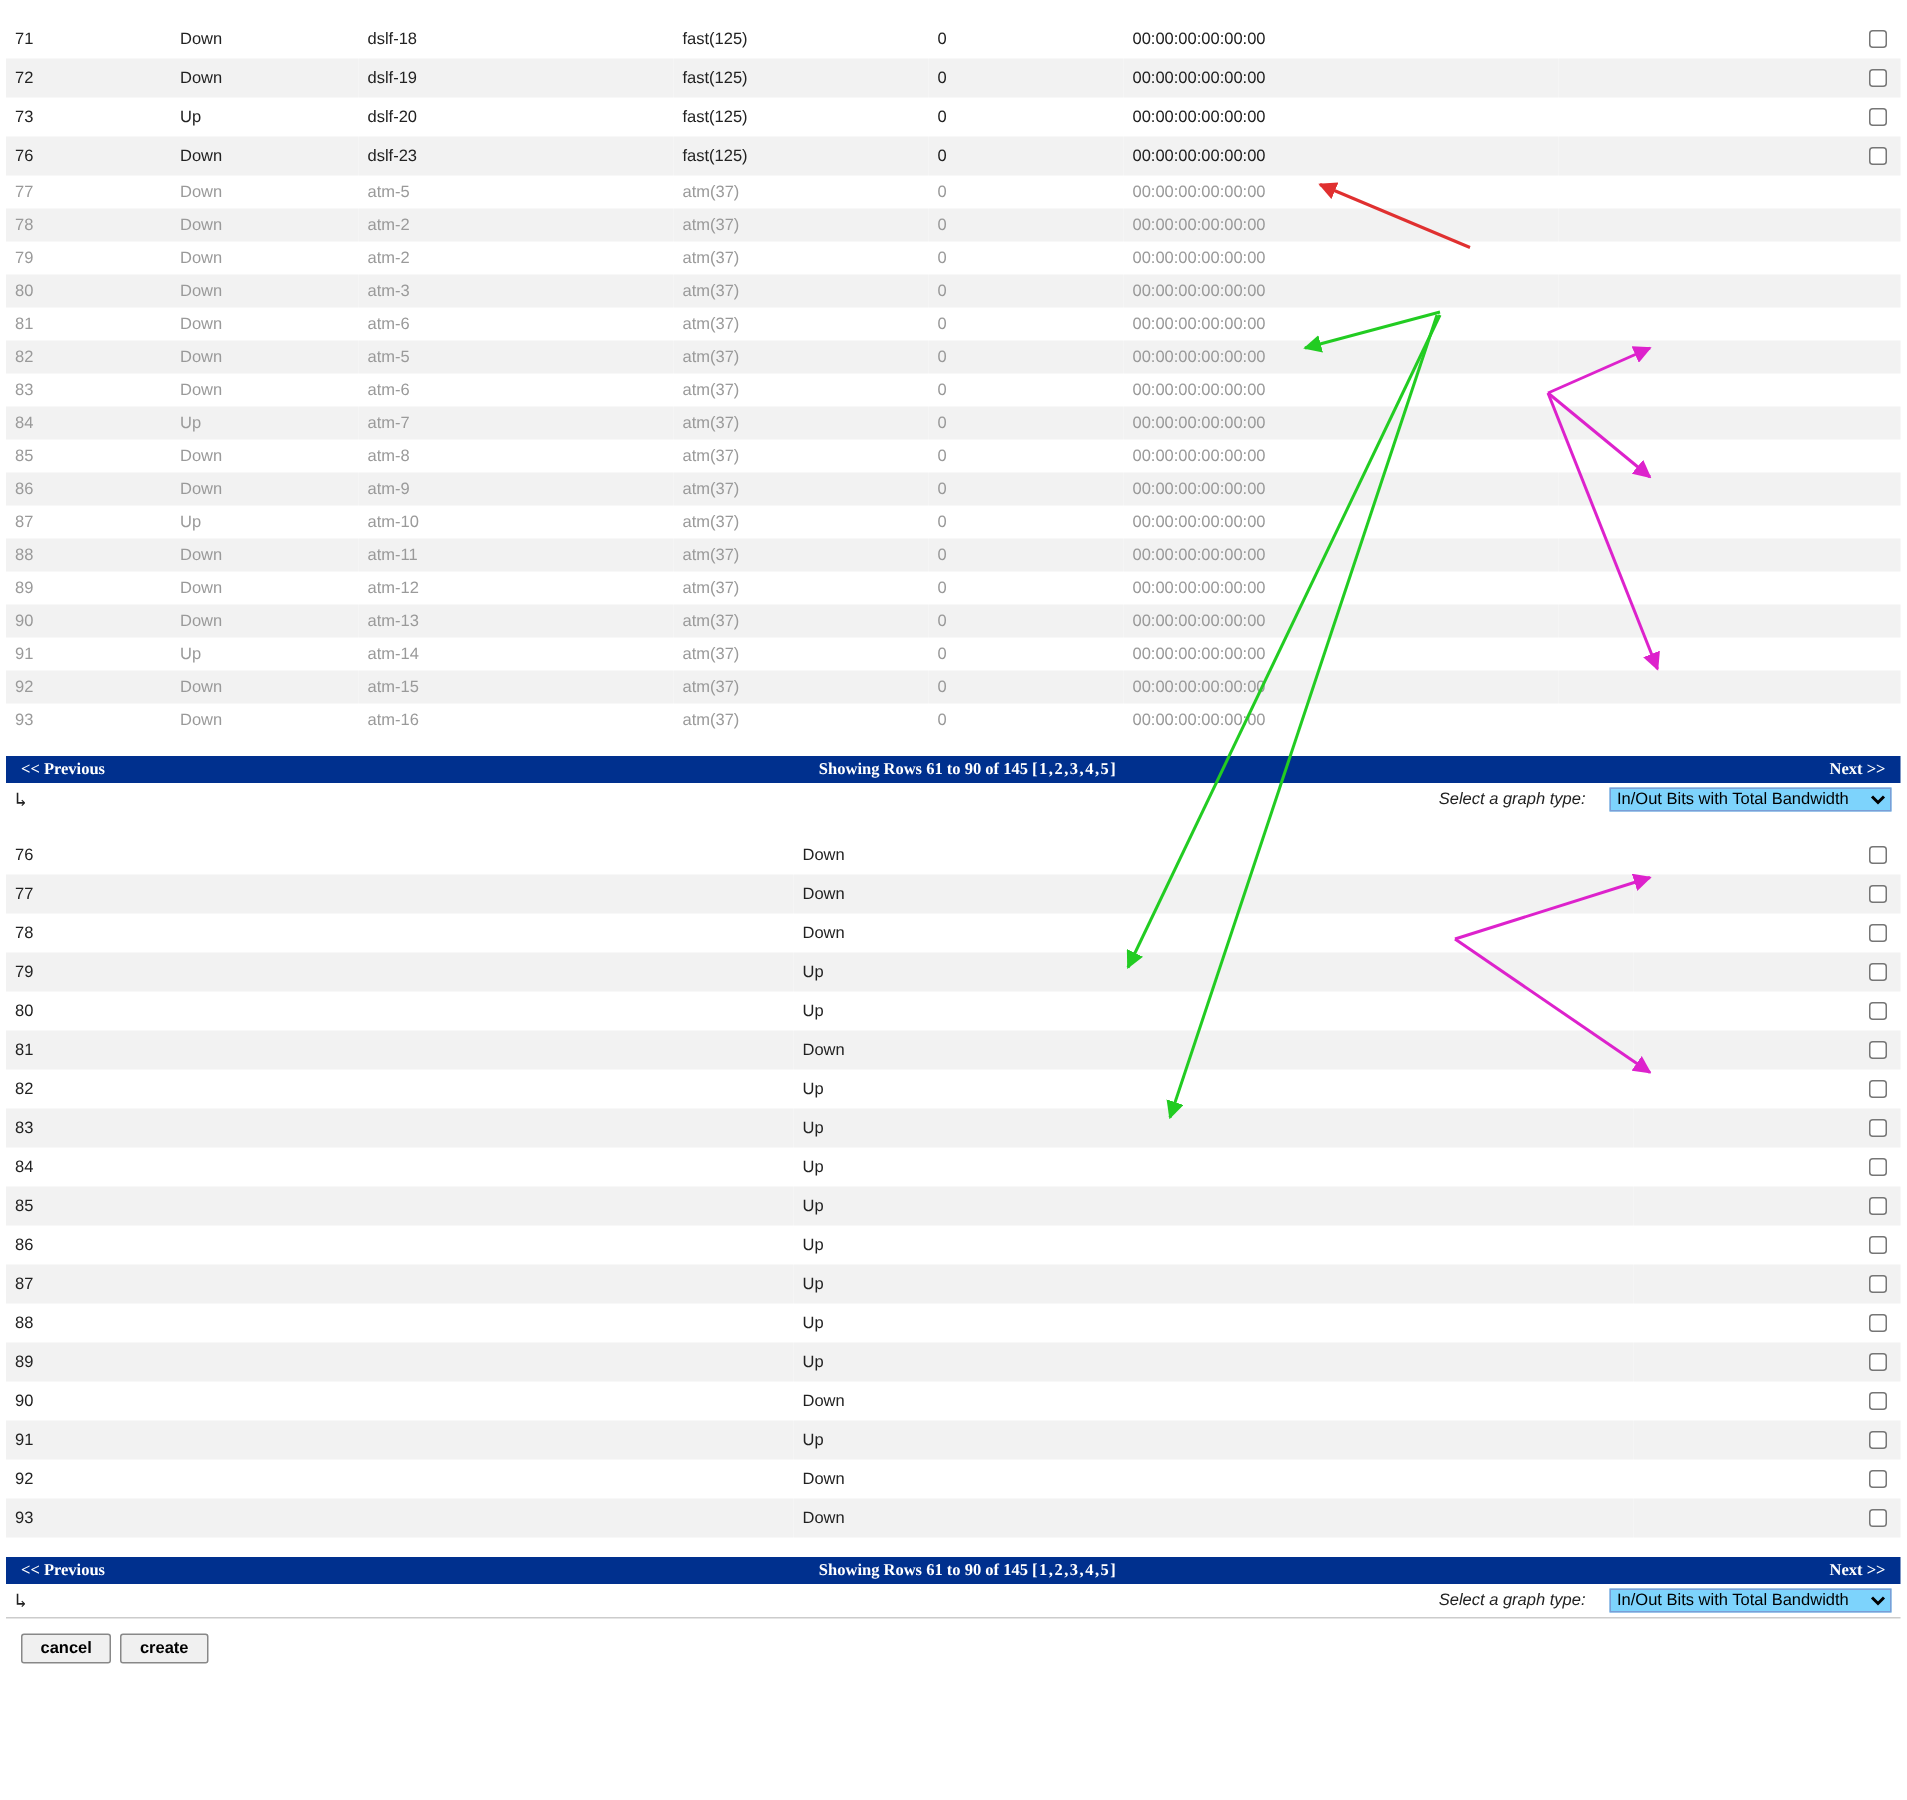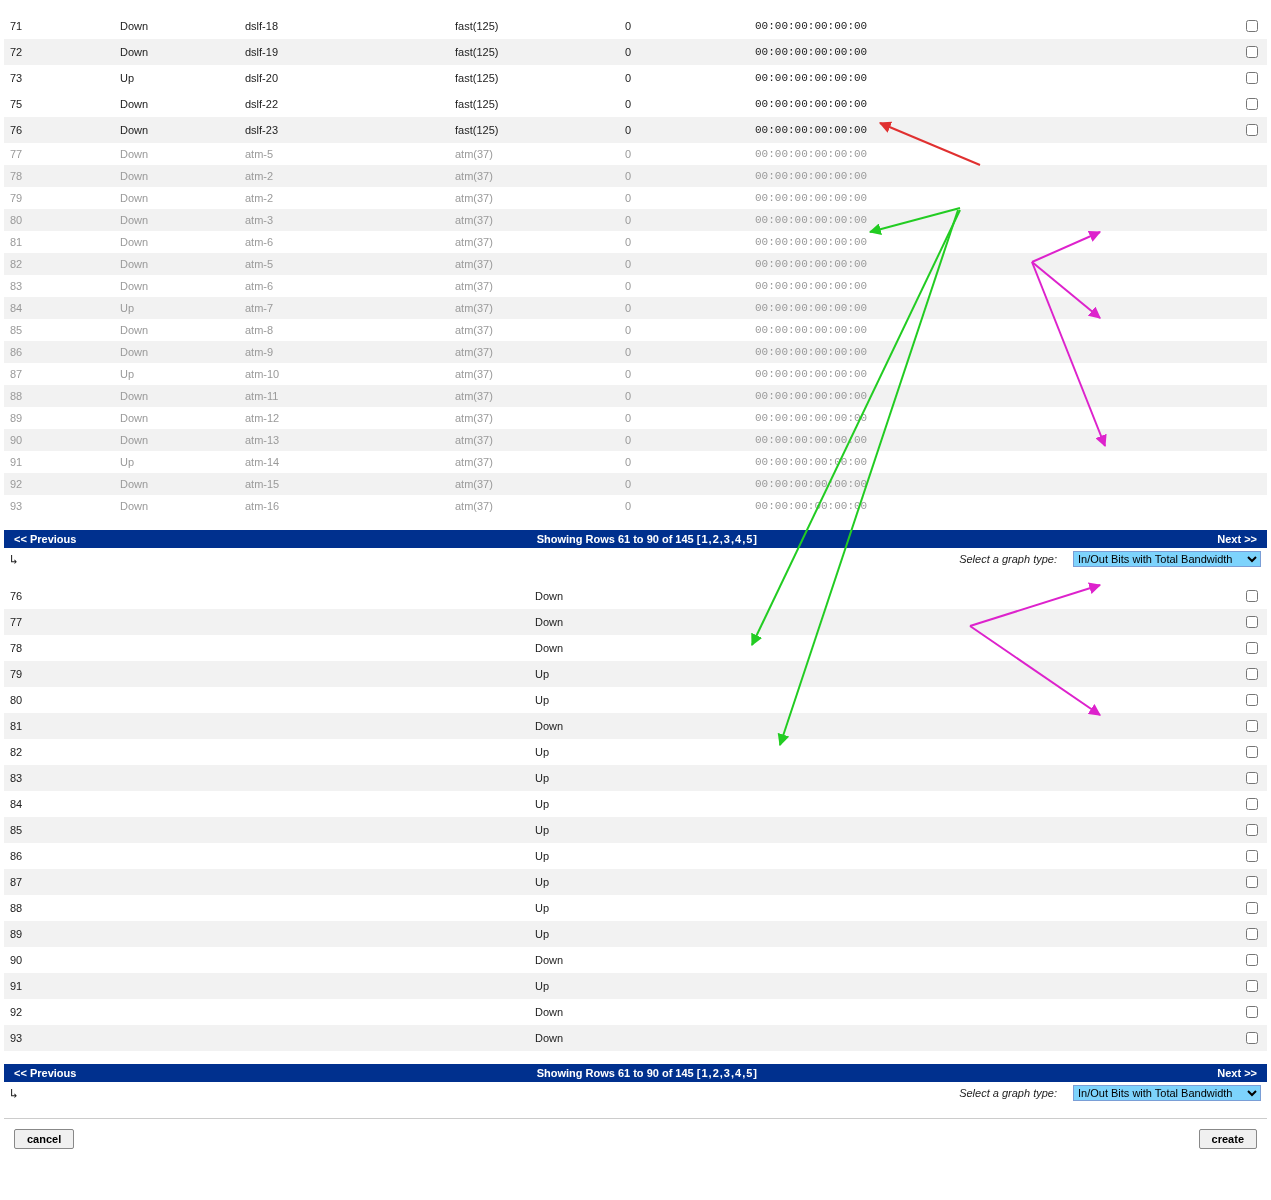--- a/index.html
+++ b/index.html
@@ -16,39 +16,40 @@
   table { width: 100%; border-collapse: collapse; }
   tr.row { height: 22px; }
   tr.alt { background: #f2f2f2; }
   tr.row td { padding: 4px 6px; font-size: 11px; }
   tr.disabled td { color: #9a9a9a; }
   td.c-idx { width: 110px; padding-left: 12px; }
   td.c-status { width: 125px; }
   td.c-name { width: 210px; }
   td.c-type { width: 170px; }
   td.c-num { width: 130px; }
-  td.c-time { width: 290px; font-family: Liberation Mono, monospace; }
+  td.c-time { width: 290px; }
   td.c-chk { text-align: right; padding-right: 12px; }
   td.c-idx2 { width: 525px; padding-left: 12px; }
   td.c-status2 { width: 560px; }
   td.c-chk2 { text-align: right; padding-right: 12px; }
   input.chk {
     width: 12px; height: 12px;
     vertical-align: middle;
   }
   .pager-bar {
     background: #00308e;
     color: #fff;
     display: flex;
     justify-content: space-between;
     align-items: flex-end;
     font-size: 11px;
     padding: 3px 10px;
     font-weight: bold;
     margin: 0 4px;
+    font-family: Liberation Serif, serif;
   }
   .pager-bar .center { flex: 1; text-align: center; font-weight: bold; }
   .pager-bar .pnum { color: #fff; margin: 0 1px; }
   .toolbar-row {
     display: flex;
     align-items: center;
     justify-content: space-between;
     padding: 3px 10px;
     font-size: 11px;
   }
@@ -64,25 +65,24 @@
     width: 188px;
     border: 1px solid #7a9ed6;
     background: #7dd3fc;
   }
   .arrow-icon {
     font-family: monospace;
     font-size: 13px;
   }
   .bottom-buttons {
     display: flex;
-    justify-content: space-between;
+    justify-content: flex-start;
     gap: 6px;
     padding: 10px 10px 6px 10px;
     border-top: 1px solid #ccc;
-    margin-top: 14px;
     margin-left: 4px;
     margin-right: 4px;
   }
   .bottom-buttons button {
     font-family: Verdana, sans-serif;
     font-size: 11px;
     font-weight: bold;
     padding: 3px 12px;
     background: #f0f0f0;
     border: 1px solid #888;
@@ -118,29 +118,20 @@
             <td class="c-name">dslf-19</td>
             <td class="c-type">fast(125)</td>
             <td class="c-num">0</td>
             <td class="c-time">00:00:00:00:00:00</td>
             <td class="c-chk"><input type="checkbox" class="chk" style=""></td>
           </tr>
           <tr class="row">
             <td class="c-idx">73</td>
             <td class="c-status">Up</td>
             <td class="c-name">dslf-20</td>
-            <td class="c-type">fast(125)</td>
-            <td class="c-num">0</td>
-            <td class="c-time">00:00:00:00:00:00</td>
-            <td class="c-chk"><input type="checkbox" class="chk" style=""></td>
-          </tr>
-          <tr class="row">
-            <td class="c-idx">75</td>
-            <td class="c-status">Down</td>
-            <td class="c-name">dslf-22</td>
             <td class="c-type">fast(125)</td>
             <td class="c-num">0</td>
             <td class="c-time">00:00:00:00:00:00</td>
             <td class="c-chk"><input type="checkbox" class="chk" style=""></td>
           </tr>
           <tr class="row alt">
             <td class="c-idx">76</td>
             <td class="c-status">Down</td>
             <td class="c-name">dslf-23</td>
             <td class="c-type">fast(125)</td>

